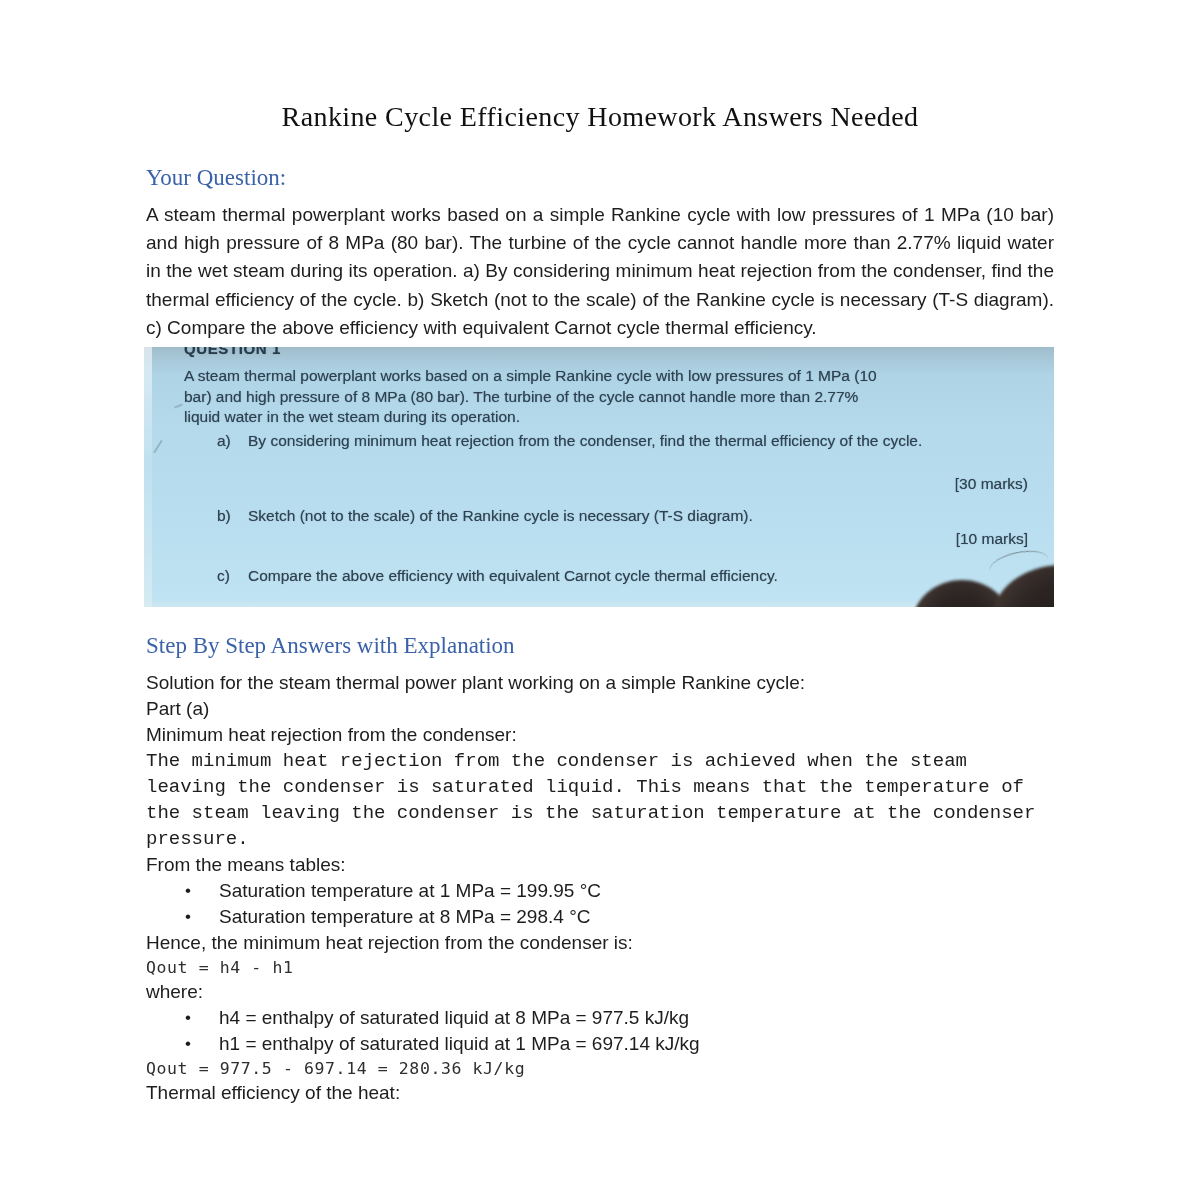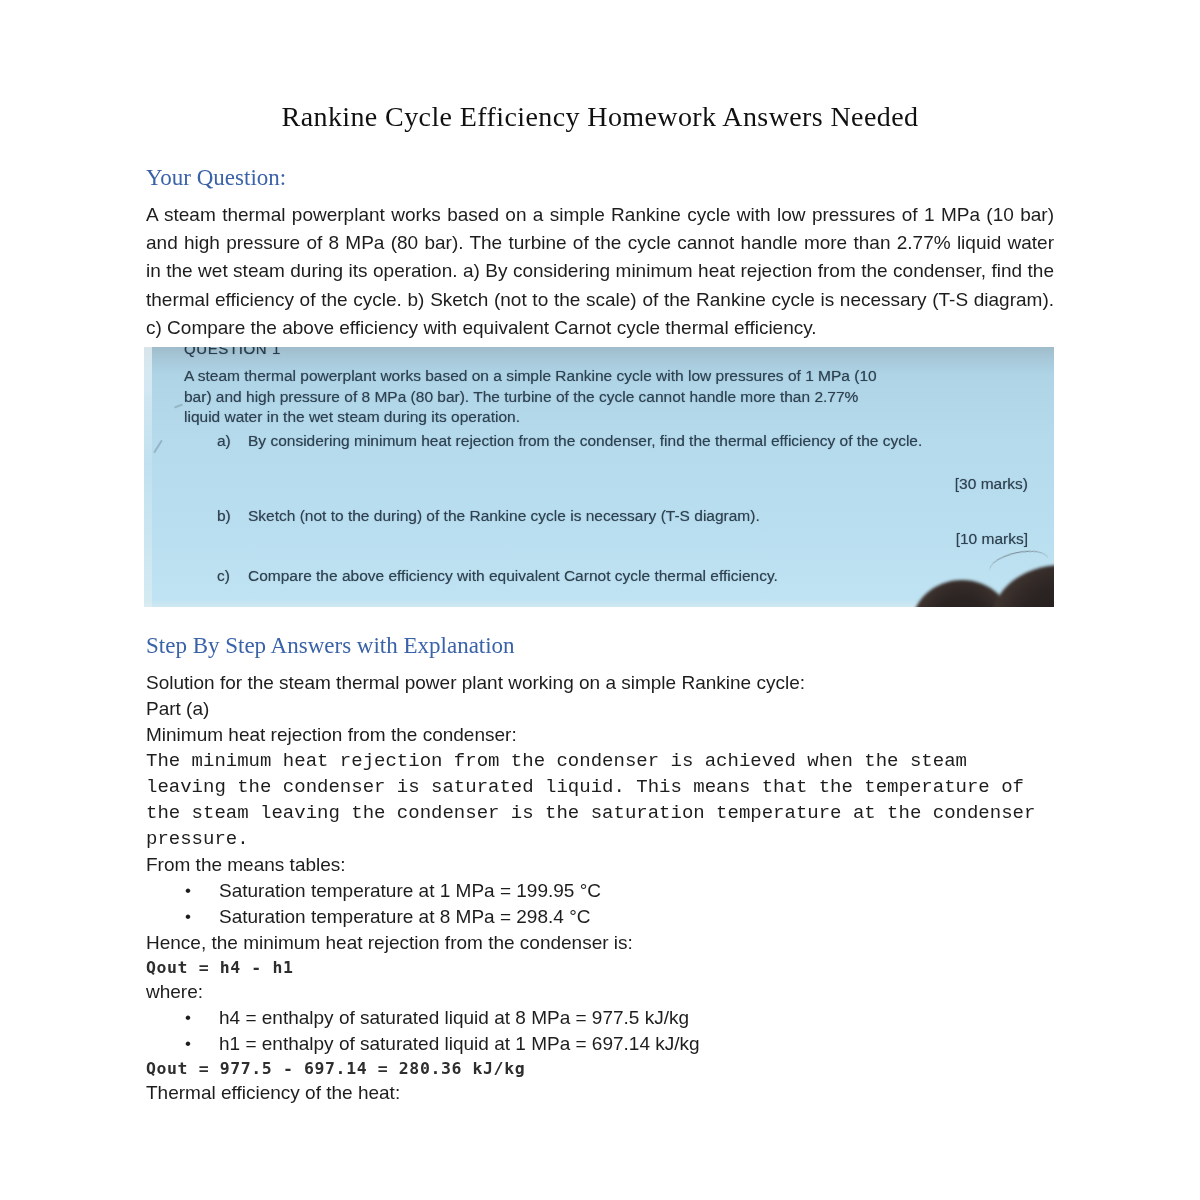--- a/index.html
+++ b/index.html
@@ -38,21 +38,21 @@
     position:absolute; left:0; top:0; width:8px; height:100%;
     background:linear-gradient(180deg, rgba(255,255,255,.6), rgba(255,255,255,.15) 45%, rgba(236,242,240,.45));
   }
   .photo .scratch-a { position:absolute; left:13px; top:92px; width:2px; height:15px;
     background:rgba(90,110,120,.35); transform:rotate(32deg); border-radius:2px; }
   .photo .scratch-b { position:absolute; left:30px; top:58px; width:9px; height:2px;
     background:rgba(90,110,120,.30); transform:rotate(-20deg); border-radius:2px; }
   .photo, .photo * { font-family:"Liberation Sans", sans-serif; }
   .ph-text { color:var(--photo_text,#2e4150); text-shadow:0 0 1px rgba(46,65,80,.55); }
   .ph-header {
-    position:absolute; left:40px; top:-7px; font-size:15px; font-weight:400;
+    position:absolute; left:40px; top:-7px; font-size:15px; font-weight:700;
     letter-spacing:0.6px; color:#273b4b; text-shadow:0 0 1px rgba(39,59,75,.6);
   }
   .ph-para {
     position:absolute; left:40px; top:19px; width:810px;
     font-size:15.5px; line-height:20.5px; font-weight:500;
   }
   .ph-item { position:absolute; display:flex; font-size:15.5px; line-height:20.5px; font-weight:500; }
   .ph-item .ph-label { width:31px; flex:none; }
   .ph-item .ph-body { width:758px; }
   .ph-item-a { left:73px; top:84px; }
@@ -71,21 +71,21 @@
 
   
   .answer-heading { margin-top:25px; }
   .answers { margin-top:10px; }
   .ans-line { font-size:19px; line-height:26px; color:#1d1d1d; }
   .ans-para { font-size:19px; line-height:26px; color:#1d1d1d;font-family:Liberation Mono, monospace; }
   .bullet { display:flex; font-size:19px; line-height:26px; color:#1d1d1d; padding-left:39px; }
   .bullet .dot { width:34px; flex:none; font-size:17px; }
   .code-line {
     font-family:"DejaVu Sans Mono", monospace; font-size:16.5px; line-height:23px;
-    letter-spacing:0.6px; color:#2e2e2e;font-weight:bold;
+    letter-spacing:0.6px; color:#2e2e2e;
   }
 </style>
 </head>
 <body>
 
 <main class="content">
 
   <h1 class="page-title">Rankine Cycle Efficiency Homework Answers Needed</h1>
 
   <section>
@@ -107,21 +107,21 @@
     </div>
 
     <div class="ph-item ph-item-a ph-text">
       <span class="ph-label">a)</span>
       <span class="ph-body">By considering minimum heat rejection from the condenser, find the thermal efficiency of the cycle.</span>
     </div>
     <div class="ph-marks ph-marks-a ph-text">[30 marks)</div>
 
     <div class="ph-item ph-item-b ph-text">
       <span class="ph-label">b)</span>
-      <span class="ph-body">Sketch (not to the during) of the Rankine cycle is necessary (T-S diagram).</span>
+      <span class="ph-body">Sketch (not to the scale) of the Rankine cycle is necessary (T-S diagram).</span>
     </div>
     <div class="ph-marks ph-marks-b ph-text">[10 marks]</div>
 
     <div class="ph-item ph-item-c ph-text">
       <span class="ph-label">c)</span>
       <span class="ph-body">Compare the above efficiency with equivalent Carnot cycle thermal efficiency.</span>
     </div>
 
     <div class="hair-strand"></div>
     <div class="hair hair-left"></div>

